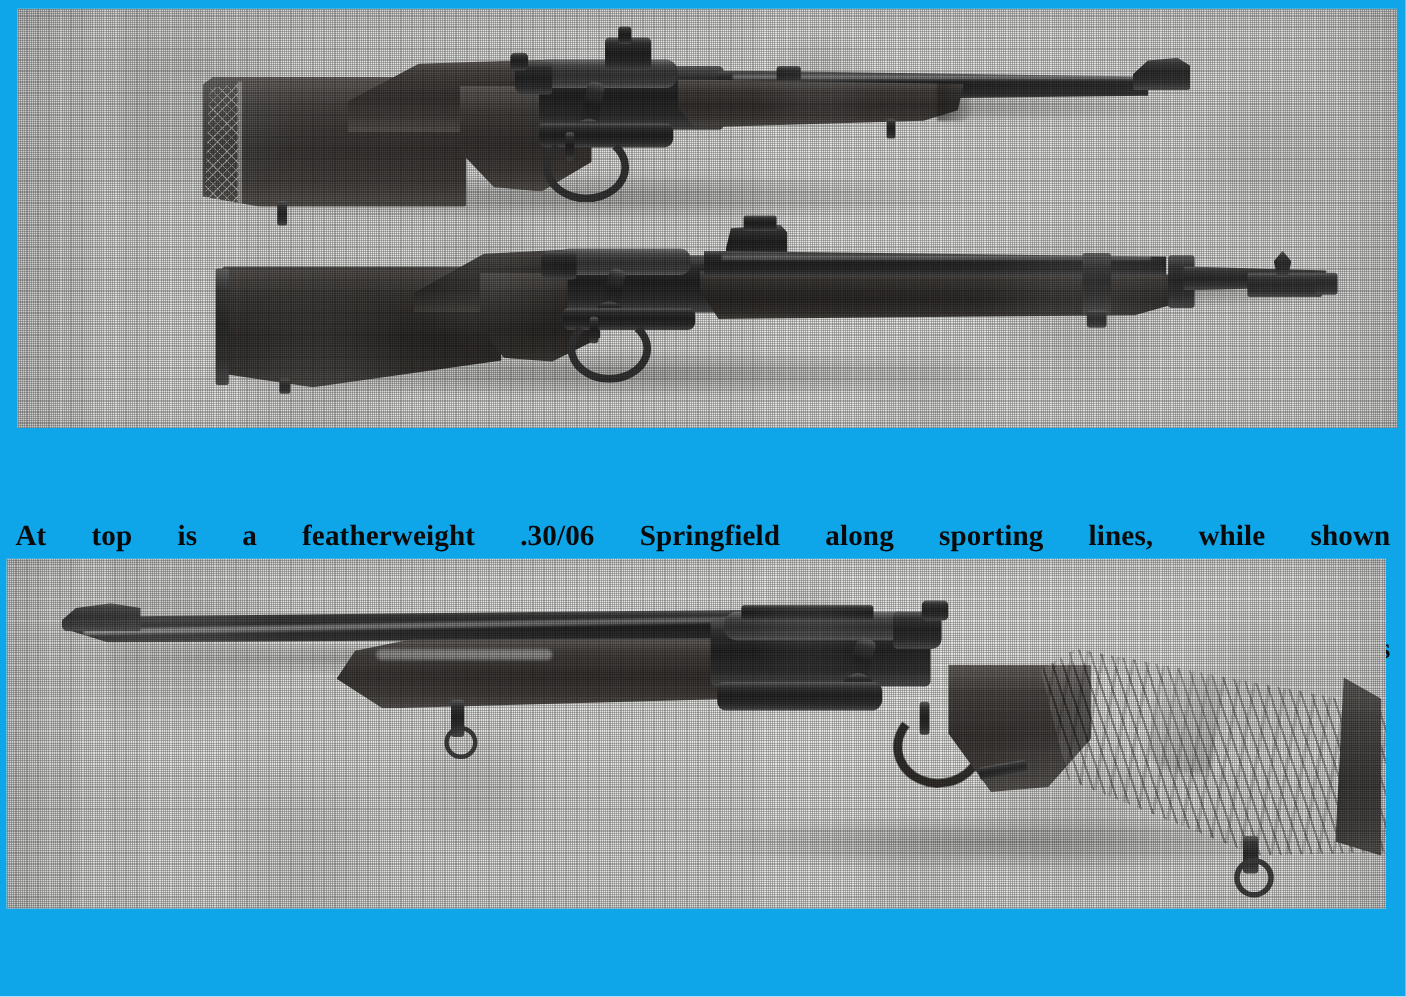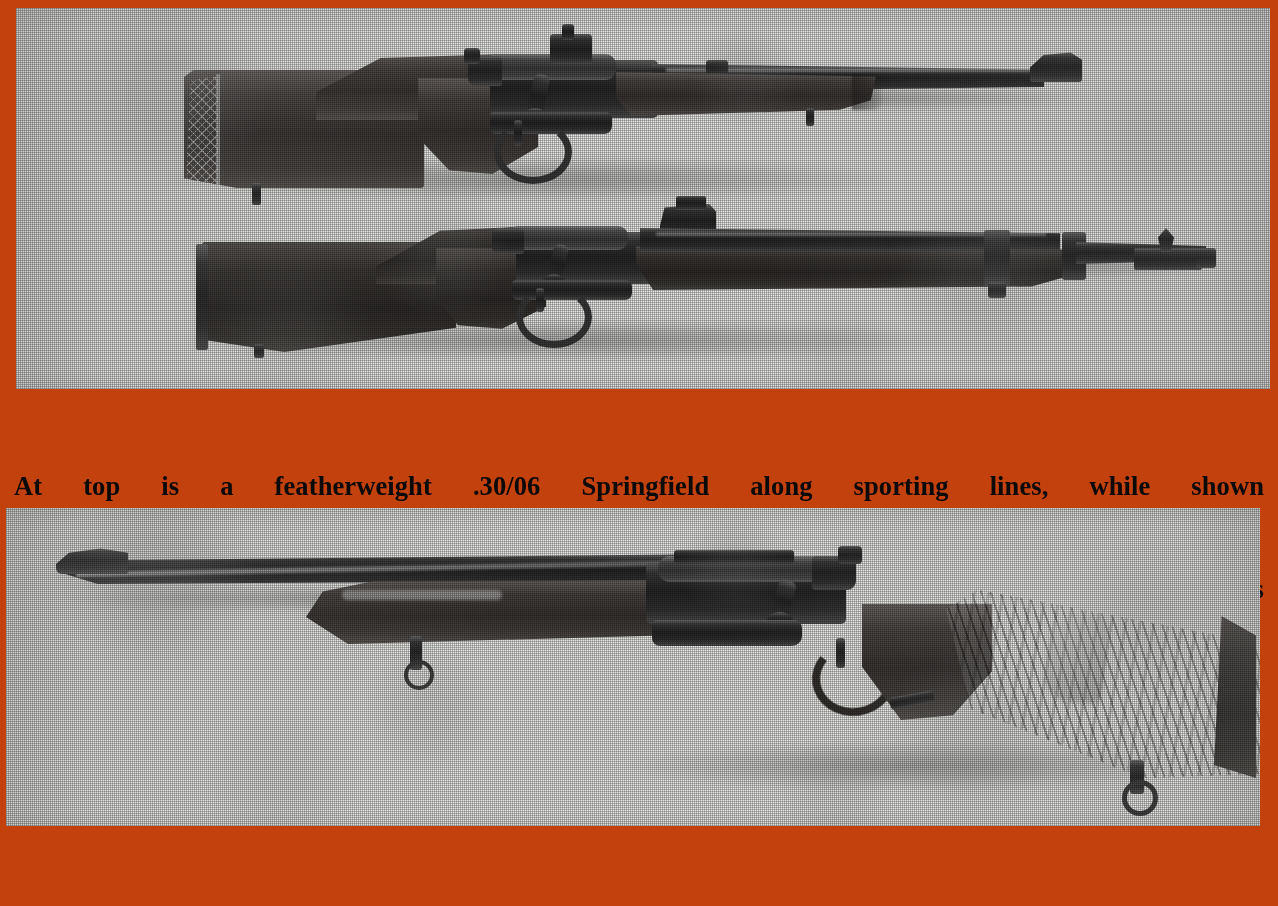--- a/index.html
+++ b/index.html
@@ -14,21 +14,21 @@
     overflow: hidden;
     font-family: "Liberation Serif", "DejaVu Serif", serif;
     color: #111111;
     position: relative;
   }
 
   .page {
     position: relative;
     width: 1278px;
     height: 906px;
-    background: #c2410c;
+    background: #0ea5e9;
   }
 
   
   .photo {
     position: absolute;
     overflow: hidden;
     background-color: #e8e8e6;
   }
 
   

